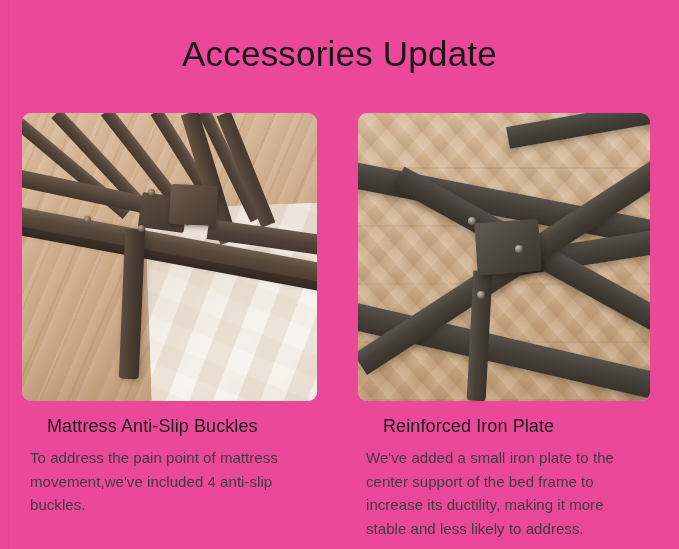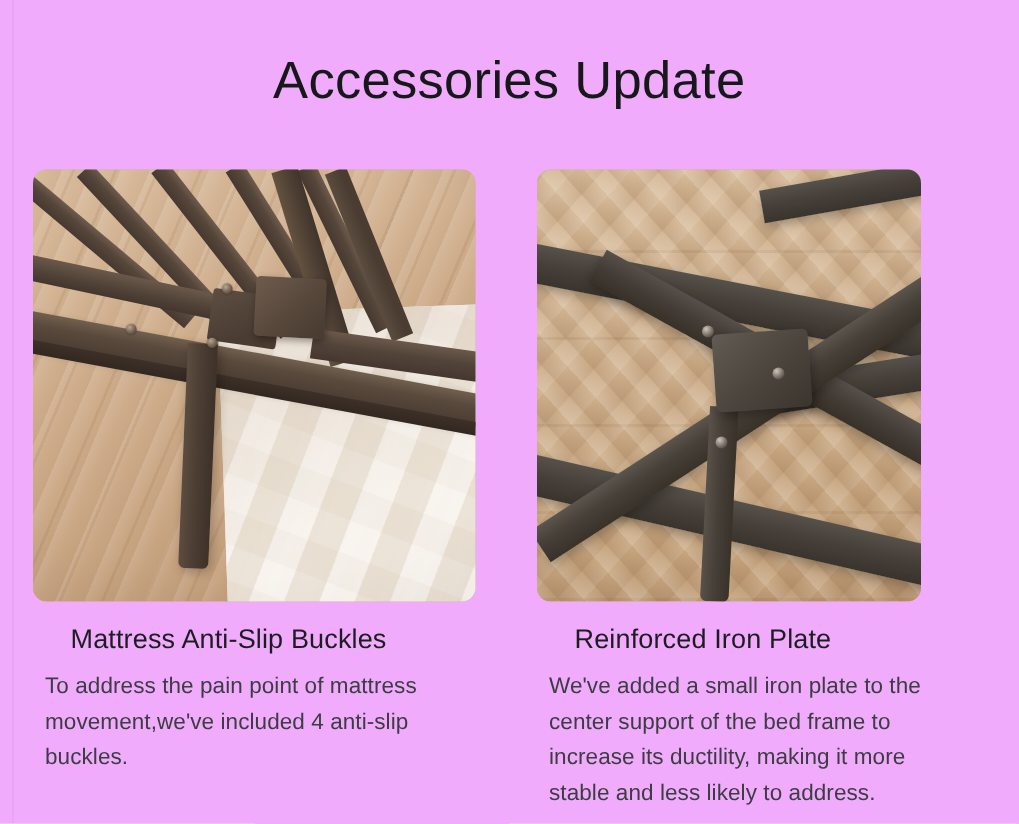--- a/index.html
+++ b/index.html
@@ -10,21 +10,21 @@
     width: 679px;
     height: 549px;
     background: #f2f0ed;
     font-family: "Liberation Sans", sans-serif;
     overflow: hidden;
     position: relative;
   }
   .page {
     position: absolute;
     inset: 0;
-    background: #f0abfc;
+    background: #ec4899;
   }
 
   
   .title {
     position: absolute;
     left: 0;
     top: 34px;
     width: 679px;
     text-align: center;
     font-size: 35px;
@@ -34,21 +34,21 @@
     font-family: "Liberation Sans", sans-serif;
   }
 
   
   .panel {
     position: absolute;
     top: 113px;
     width: 295px;
   }
   .panel-left  { left: 22px; }
-  .panel-right { left: 358px; width: 256px; }
+  .panel-right { left: 358px; width: 292px; }
 
   .photo {
     position: relative;
     width: 100%;
     height: 288px;
     border-radius: 9px;
     overflow: hidden;
     background: #cdb193;
   }
 

